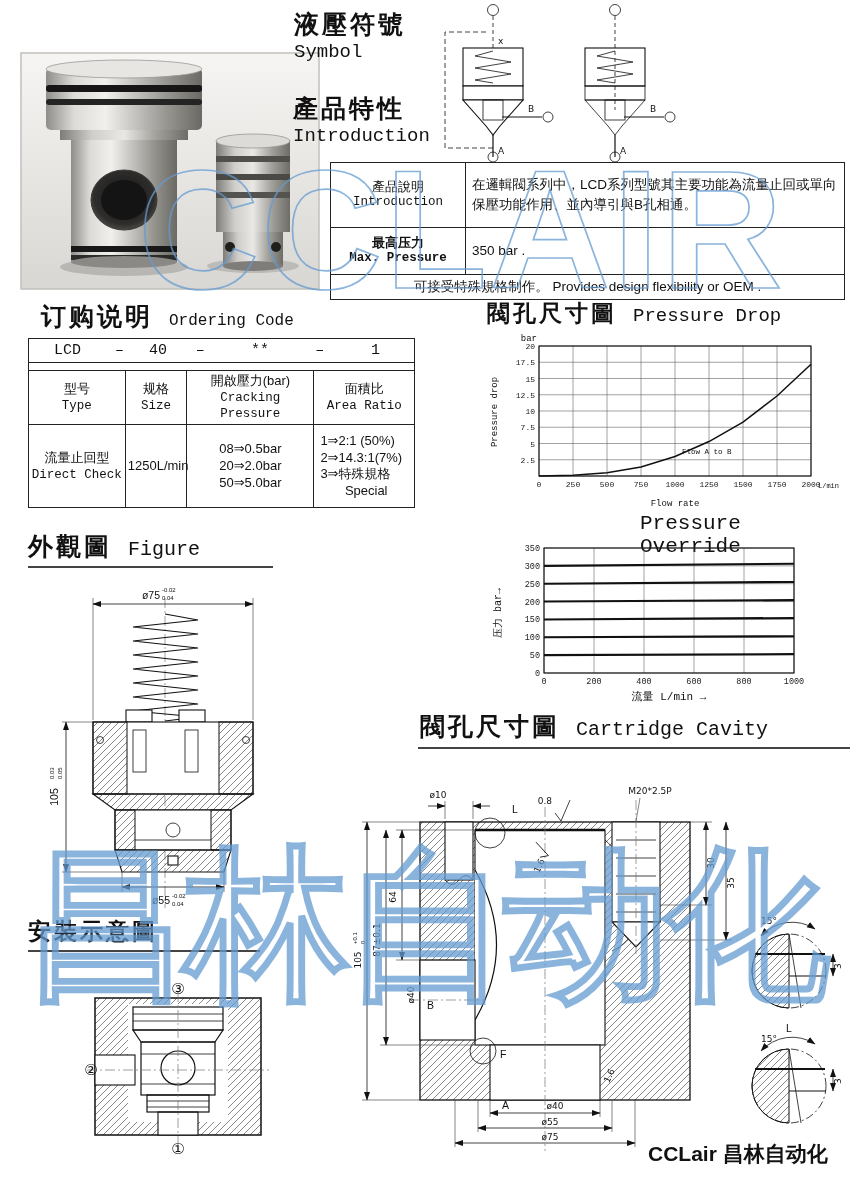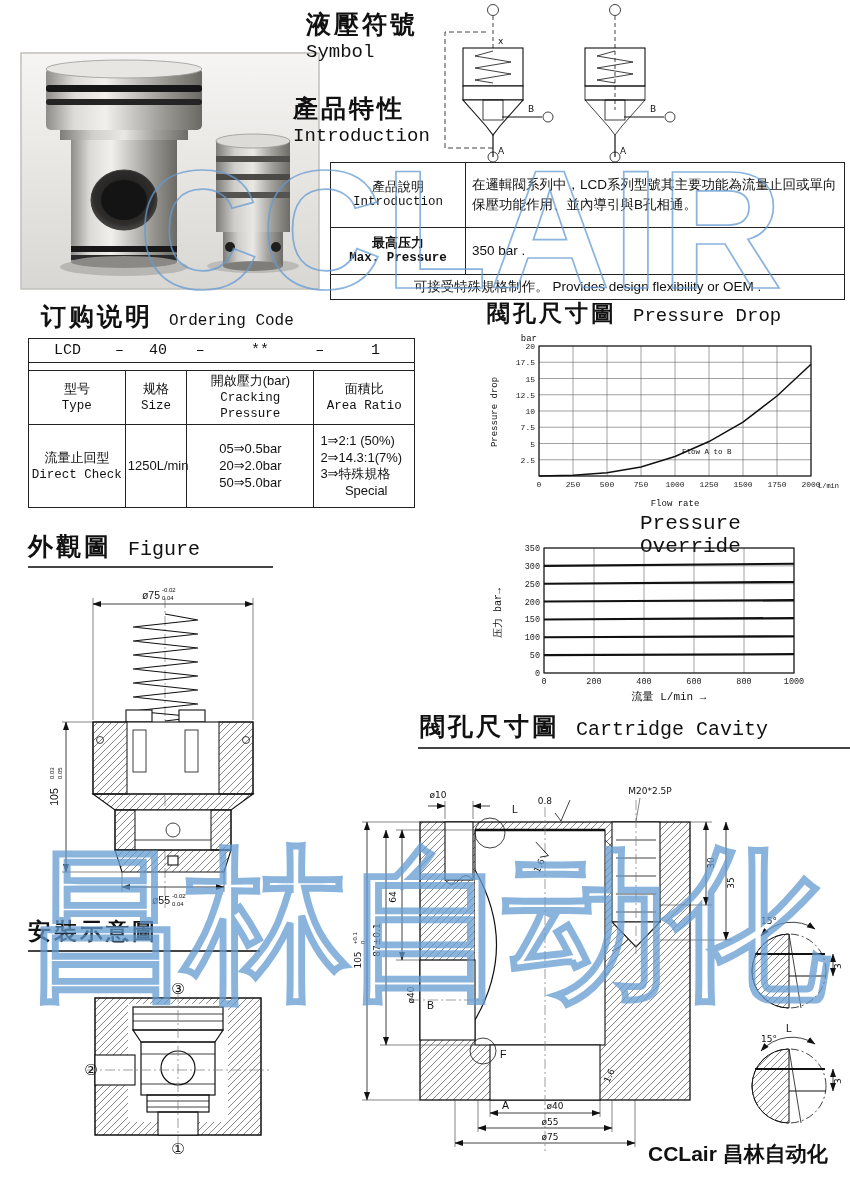--- a/index.html
+++ b/index.html
@@ -113,21 +113,21 @@
     <rect x="196" y="104" width="74" height="6" fill="#514f4b"></rect>
     <rect x="196" y="122" width="74" height="6" fill="#4b4946"></rect>
     <rect x="196" y="140" width="74" height="6" fill="#555350"></rect>
     <rect x="203" y="180" width="60" height="34" fill="url(#metal2)"></rect>
     <circle cx="210" cy="195" r="5" fill="#1f1f1e"></circle>
     <circle cx="256" cy="195" r="5" fill="#1f1f1e"></circle>
     <ellipse cx="233" cy="214" rx="30" ry="5" fill="#7f7d79"></ellipse>
   </g>
 </svg>
 
-<div class="abs" style="left:306px;top:8px;">
+<div class="abs" style="left:294px;top:8px;">
   <div class="h-zh">液壓符號</div>
   <div class="h-en">Symbol</div>
 </div>
 
 <svg class="abs" style="left:415px;top:0px;" width="265" height="162" viewBox="0 0 265 162">
 
   <g>
     <circle cx="78" cy="10" r="5.5" class="lnthin"></circle>
     <line x1="78" y1="16" x2="78" y2="48" class="lnthin" stroke-dasharray="4 3"></line>
     <text x="83" y="44" class="dim">x</text>
@@ -232,21 +232,21 @@
         <div class="lbl-en">Area Ratio</div>
       </td>
     </tr>
     <tr>
       <td style="border-left:none;border-bottom:none;height:78px;">
         <div>流量止回型</div>
         <div class="lbl-en">Direct Check</div>
       </td>
       <td style="border-bottom:none;">1250L/min</td>
       <td style="border-bottom:none;">
-        <div>05⇒0.5bar</div>
+        <div>08⇒0.5bar</div>
         <div>20⇒2.0bar</div>
         <div>50⇒5.0bar</div>
       </td>
       <td style="border-right:none;border-bottom:none;text-align:left;padding-left:6px;">
         <div>1⇒2:1  (50%)</div>
         <div>2⇒14.3:1(7%)</div>
         <div>3⇒特殊規格</div>
         <div style="text-align:center;">Special</div>
       </td>
     </tr>

